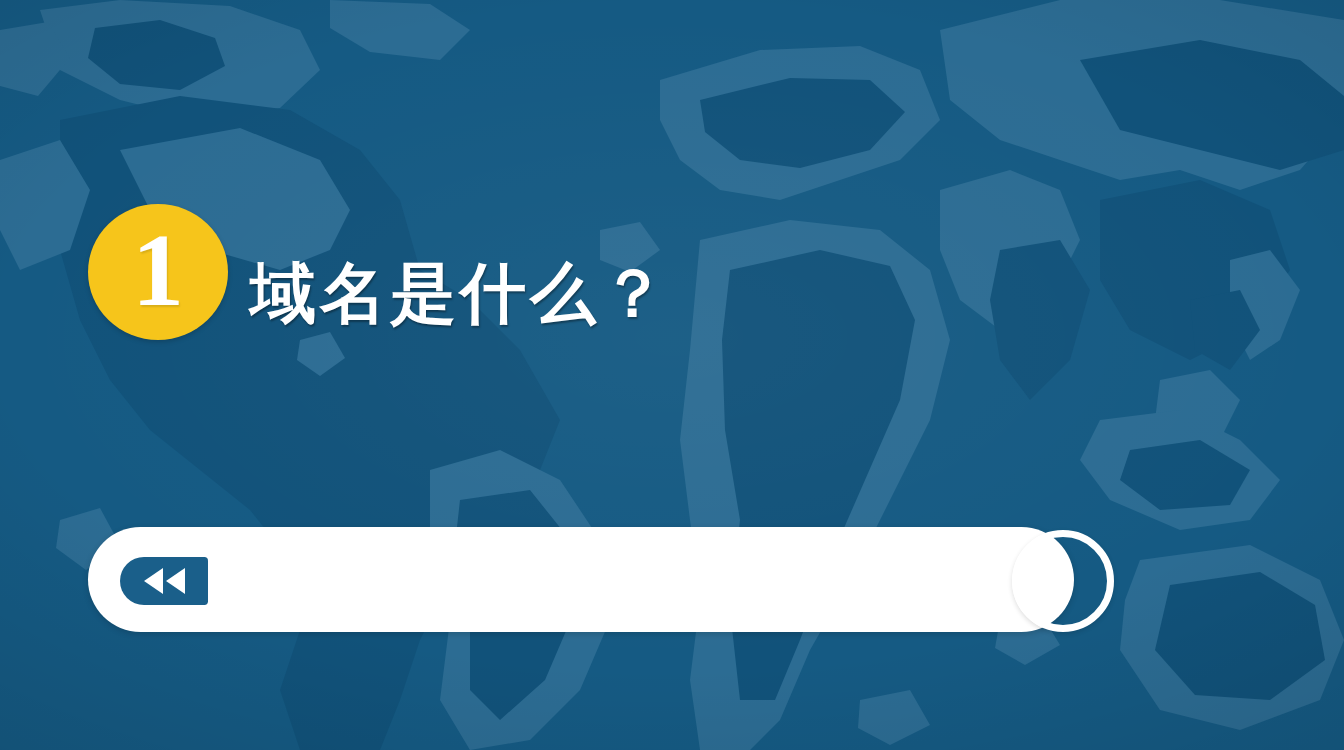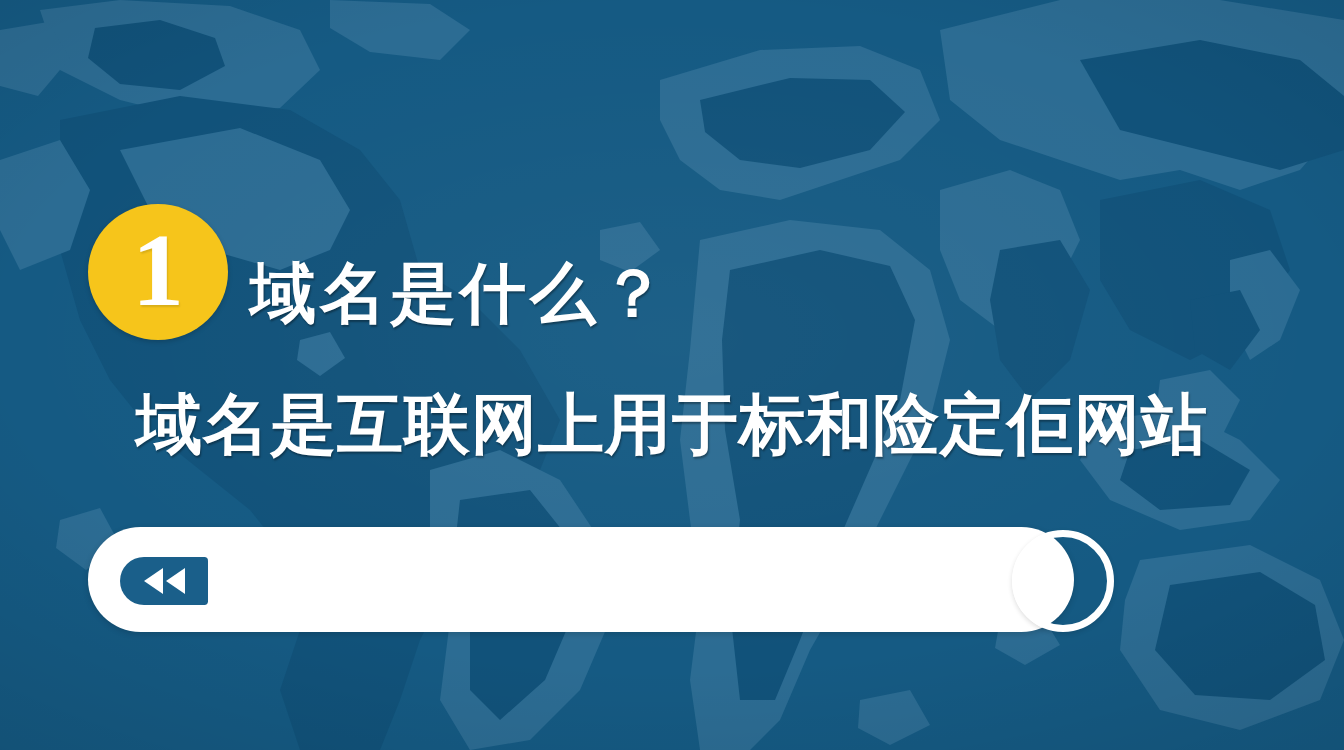--- a/index.html
+++ b/index.html
@@ -239,21 +239,20 @@
   <div class="vignette"></div>
 
 
 
   <div id="badge">
     <span class="num">1</span>
   </div>
 
   <div id="question-line">域名是什么？</div>
 
-  <div id="body-line">域名是互联网上用于标和险定佢网站</div>
 
   <div id="player-bar">
     <div id="rewind-button">
       <span>
         <svg width="46" height="28" viewBox="0 0 46 28" aria-hidden="true">
           <polygon points="22,1 22,27 3,14" fill="#ffffff"></polygon>
           <polygon points="44,1 44,27 25,14" fill="#ffffff"></polygon>
         </svg>
       </span>
     </div>

